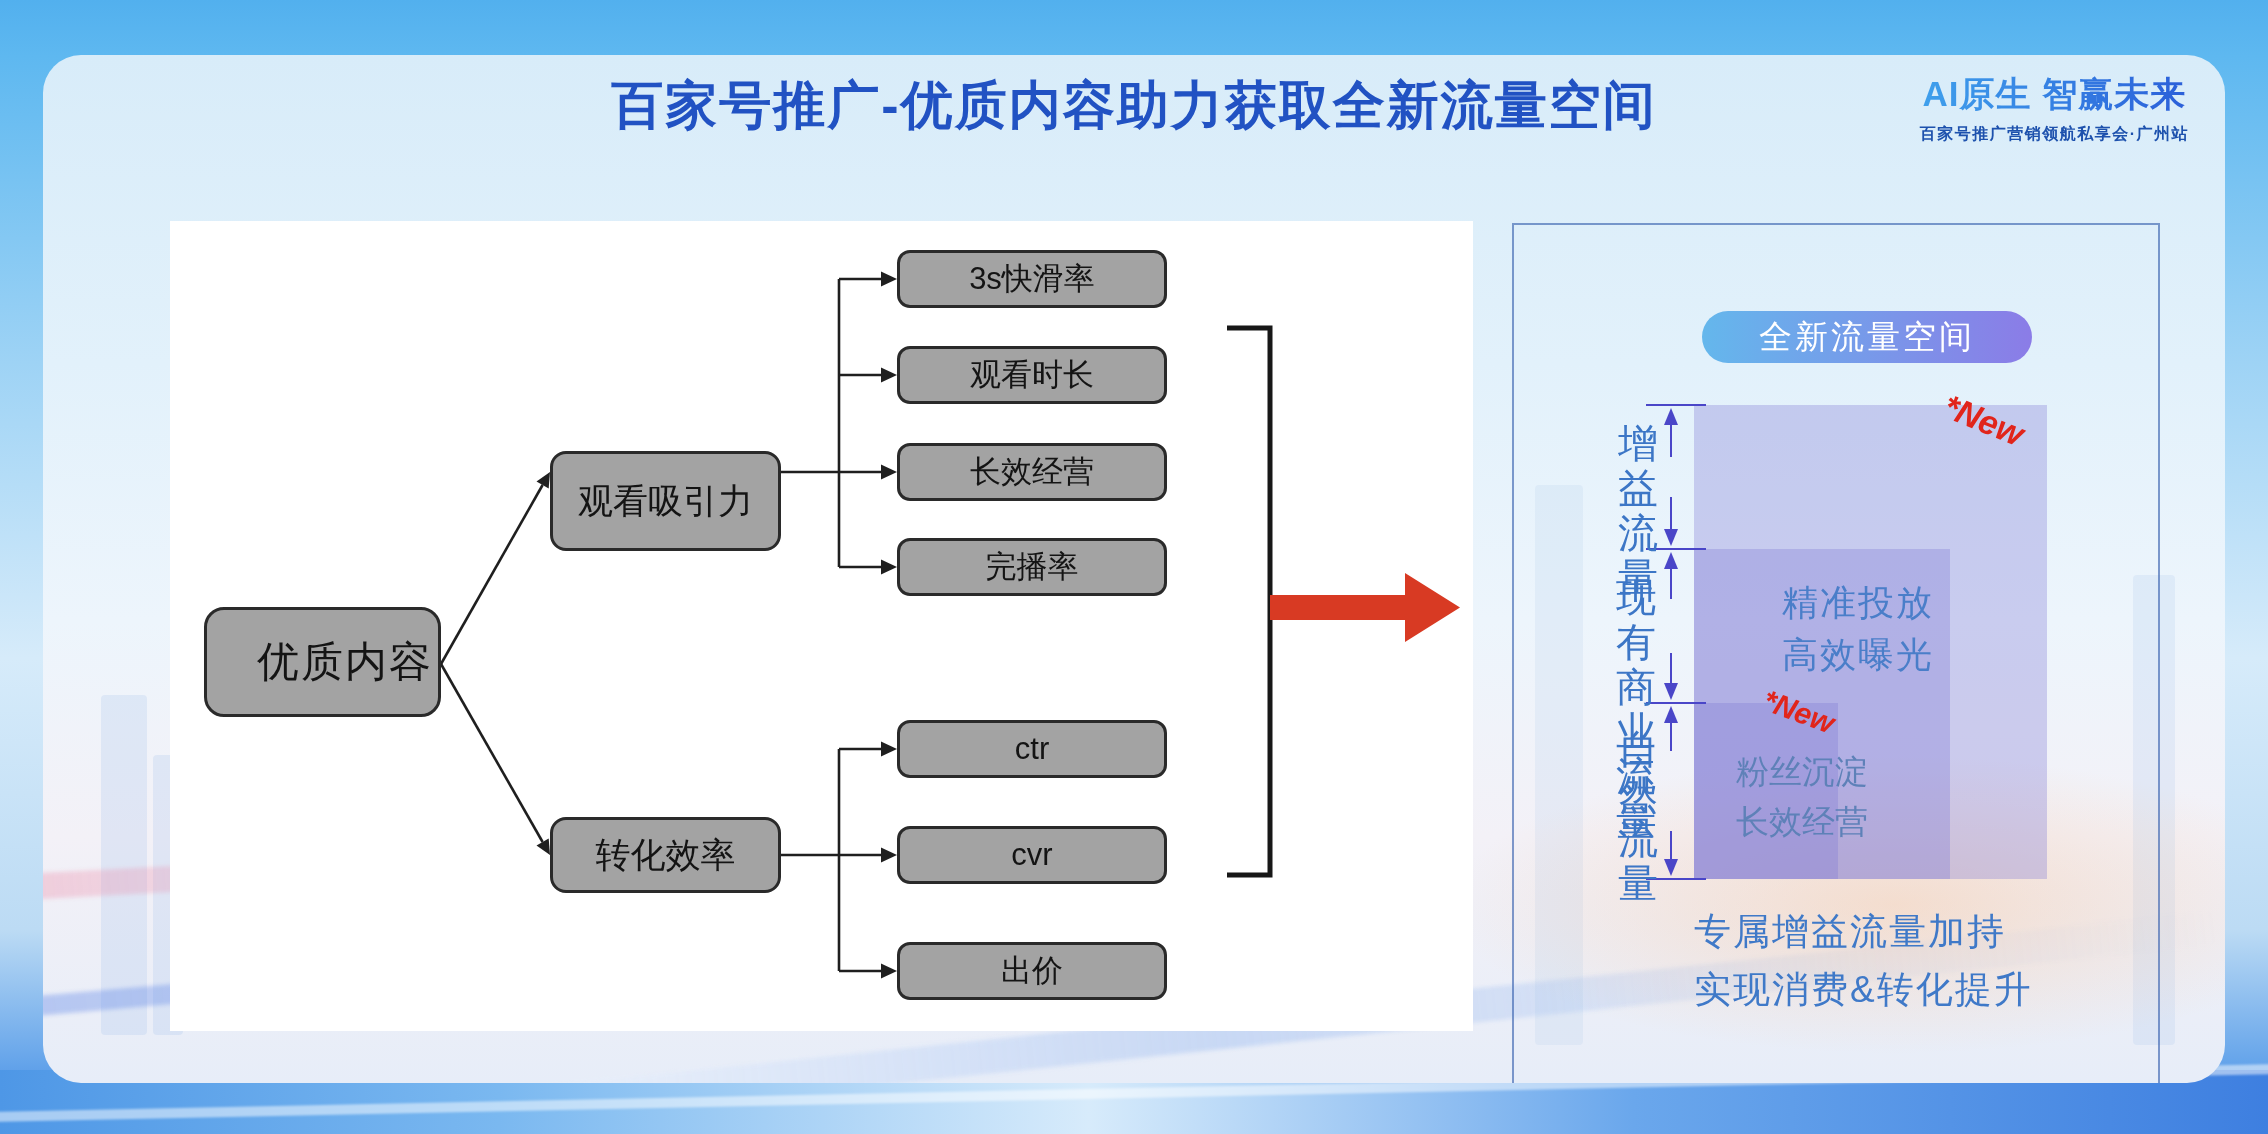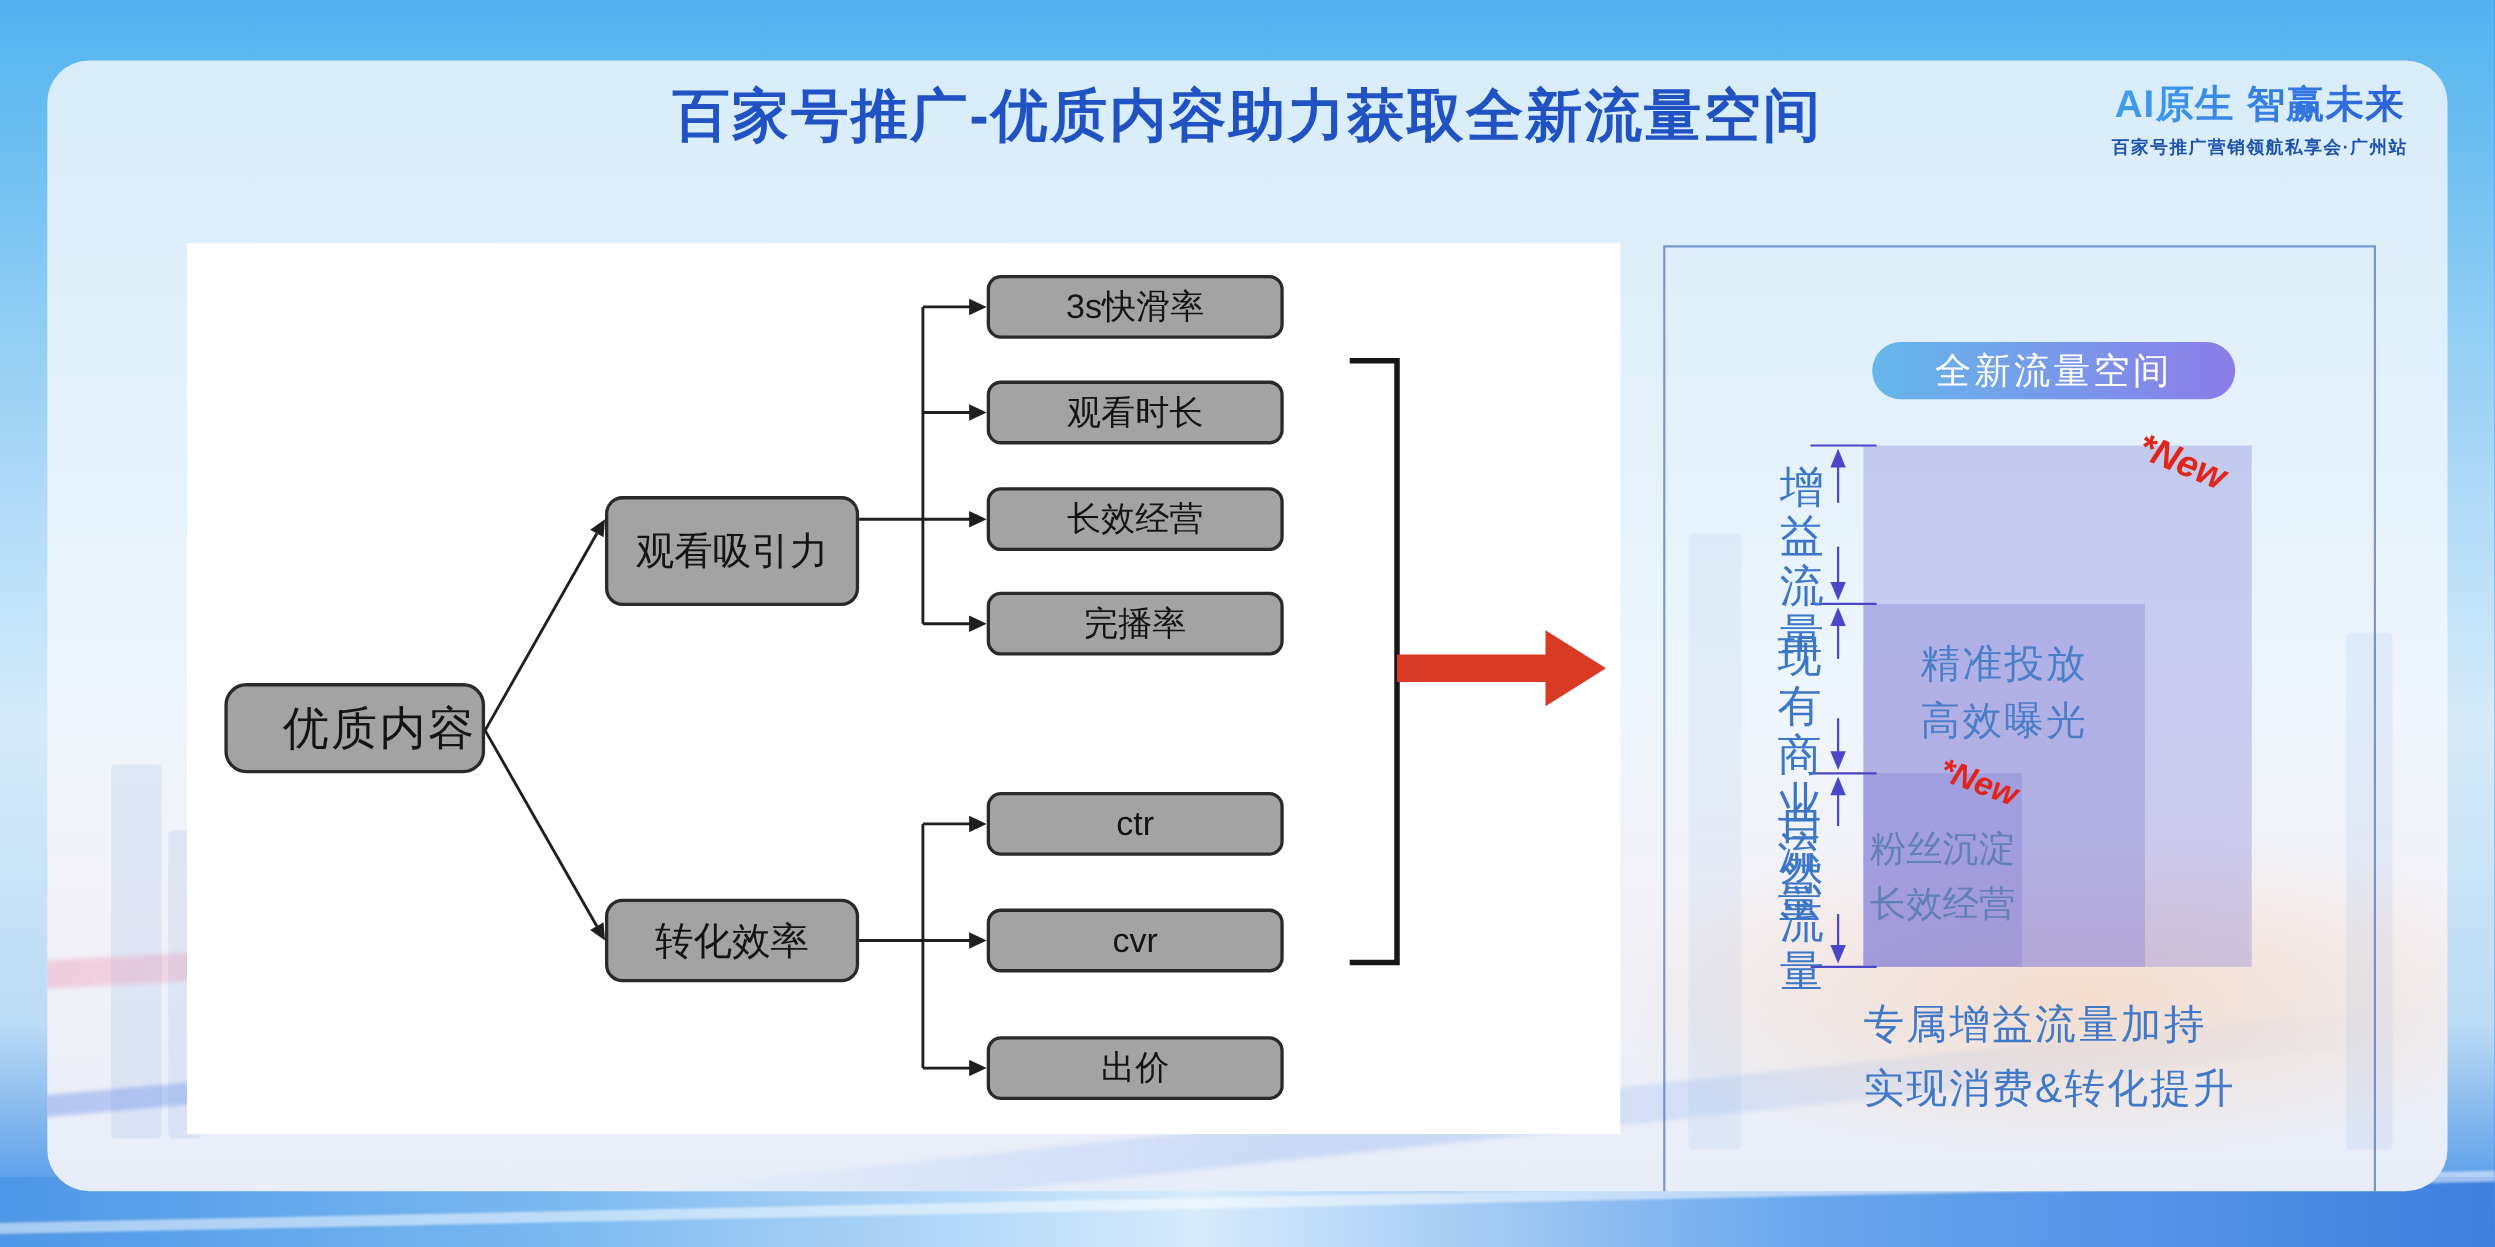--- a/index.html
+++ b/index.html
@@ -20,39 +20,39 @@
   .title{position:absolute;left:0;right:0;top:16px;text-align:center;font-size:52px;font-weight:900;letter-spacing:2px;}
   .logo{position:absolute;right:36px;top:16px;text-align:center;}
   .logo .brand{font-size:35px;font-weight:800;letter-spacing:1px;
     background:linear-gradient(90deg,#3fa0ec,#2b5fd9);-webkit-background-clip:text;background-clip:text;color:transparent;}
   .logo .sub{margin-top:6px;font-size:16px;font-weight:700;color:#1d51ad;letter-spacing:1.5px;}
   
   .white-panel{position:absolute;left:127px;top:166px;width:1303px;height:810px;background:#ffffff;}
   .fc-svg{position:absolute;left:0;top:0;}
   .node{position:absolute;box-sizing:border-box;border:3px solid #2a2a2a;border-radius:16px;background:#a3a3a3;
     display:flex;align-items:center;justify-content:center;color:#141414;}
-  .node.root{left:34px;top:400px;width:237px;height:82px;font-size:42px;border-radius:20px;letter-spacing:2px;padding-left:45px;}
+  .node.root{left:34px;top:386px;width:237px;height:110px;font-size:42px;border-radius:20px;letter-spacing:2px;padding-left:45px;}
   .node.mid1{left:380px;top:230px;width:231px;height:100px;font-size:35px;}
   .node.mid2{left:380px;top:596px;width:231px;height:76px;font-size:35px;}
   .node.leaf{left:727px;width:270px;height:58px;font-size:31px;border-radius:13px;}
   
   .right-panel{position:absolute;left:1469px;top:168px;width:648px;height:946px;box-sizing:border-box;
     border:2px solid rgba(61,101,176,.65);}
   .pill{position:absolute;left:188px;top:86px;width:330px;height:52px;border-radius:26px;
     background:linear-gradient(90deg,#64b7ec,#8b7ce7);display:flex;align-items:center;justify-content:center;
     color:#fff;font-size:33px;letter-spacing:3px;}
   .blk{position:absolute;background:rgba(126,121,214,.33);}
   .blk.big{left:180px;top:180px;width:353px;height:474px;}
   .blk.mid{left:180px;top:324px;width:256px;height:330px;}
   .blk.small{left:180px;top:478px;width:144px;height:176px;}
   .vlabel{position:absolute;font-size:40px;line-height:1.12;word-break:break-all;text-align:center;font-weight:400;}
   .vlabel.l1{left:104px;top:196px;width:38px;}
   .vlabel.l2{left:84px;top:350px;width:76px;}
   .vlabel.l3{left:104px;top:502px;width:38px;}
-  .blk-lines{position:absolute;text-align:center;font-size:36px;}
+  .blk-lines{position:absolute;text-align:center;font-size:36px;padding-left:36px;}
   .blk-lines.midtxt{left:180px;top:352px;width:256px;line-height:52px;letter-spacing:2px;}
   .blk-lines.smalltxt{left:166px;top:522px;width:172px;line-height:50px;font-size:33px;white-space:nowrap;}
   .newtag{position:absolute;font-weight:800;font-style:italic;}
   .newtag.big{left:428px;top:176px;font-size:34px;transform:rotate(22deg);}
   .newtag.small{left:248px;top:470px;font-size:30px;transform:rotate(20deg);}
   .caption{position:absolute;left:180px;top:682px;width:360px;text-align:left;font-size:37px;line-height:50px;letter-spacing:2px;}
   .caption .cap2{margin-top:8px;}
 </style>
 </head>
 <body>

